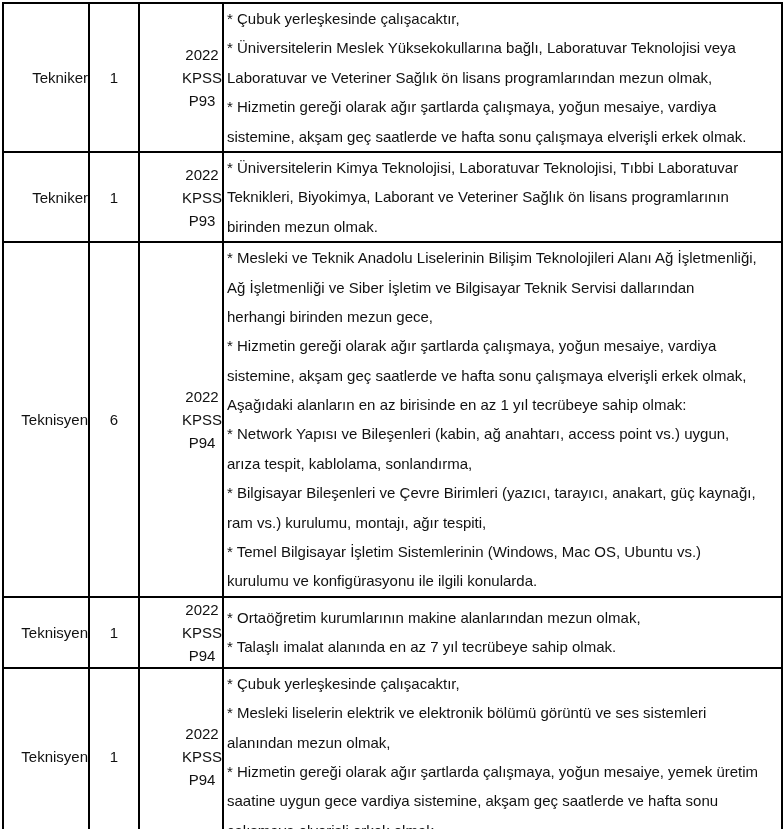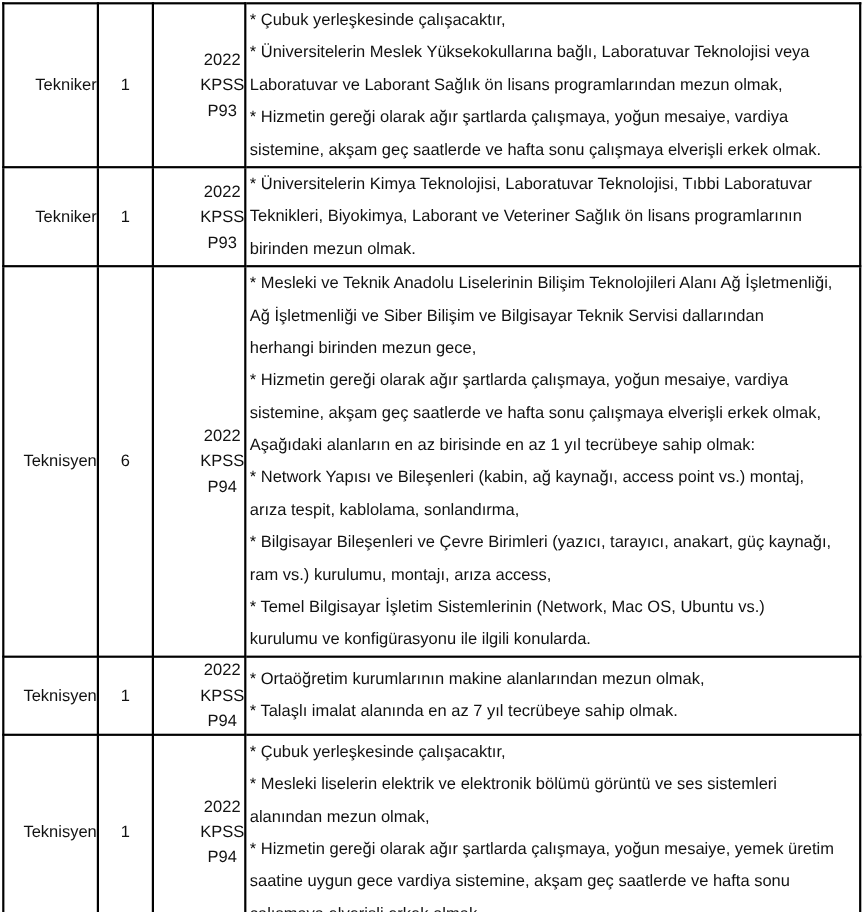--- a/index.html
+++ b/index.html
@@ -32,21 +32,21 @@
     <tr>
       <td class="c-title">Tekniker</td>
       <td class="c-count">1</td>
       <td class="c-exam">
         <span class="exam-line">2022</span>
         <span class="exam-line">KPSS P93</span>
       </td>
       <td class="c-req">
         <span class="req-line">* Çubuk yerleşkesinde çalışacaktır,</span>
         <span class="req-line">* Üniversitelerin Meslek Yüksekokullarına bağlı, Laboratuvar Teknolojisi veya</span>
-        <span class="req-line">Laboratuvar ve Laborant Sağlık ön lisans programlarından mezun olmak,</span>
+        <span class="req-line">Laboratuvar ve Veteriner Sağlık ön lisans programlarından mezun olmak,</span>
         <span class="req-line">* Hizmetin gereği olarak ağır şartlarda çalışmaya, yoğun mesaiye, vardiya</span>
         <span class="req-line">sistemine, akşam geç saatlerde ve hafta sonu çalışmaya elverişli erkek olmak.</span>
       </td>
     </tr>
     <tr>
       <td class="c-title">Tekniker</td>
       <td class="c-count">1</td>
       <td class="c-exam">
         <span class="exam-line">2022</span>
         <span class="exam-line">KPSS P93</span>
@@ -59,30 +59,30 @@
     </tr>
     <tr>
       <td class="c-title">Teknisyen</td>
       <td class="c-count">6</td>
       <td class="c-exam">
         <span class="exam-line">2022</span>
         <span class="exam-line">KPSS P94</span>
       </td>
       <td class="c-req">
         <span class="req-line">* Mesleki ve Teknik Anadolu Liselerinin Bilişim Teknolojileri Alanı Ağ İşletmenliği,</span>
-        <span class="req-line">Ağ İşletmenliği ve Siber Bilişim ve Bilgisayar Teknik Servisi dallarından</span>
+        <span class="req-line">Ağ İşletmenliği ve Siber İşletim ve Bilgisayar Teknik Servisi dallarından</span>
         <span class="req-line">herhangi birinden mezun gece,</span>
         <span class="req-line">* Hizmetin gereği olarak ağır şartlarda çalışmaya, yoğun mesaiye, vardiya</span>
         <span class="req-line">sistemine, akşam geç saatlerde ve hafta sonu çalışmaya elverişli erkek olmak,</span>
         <span class="req-line">Aşağıdaki alanların en az birisinde en az 1 yıl tecrübeye sahip olmak:</span>
-        <span class="req-line">* Network Yapısı ve Bileşenleri (kabin, ağ kaynağı, access point vs.) montaj,</span>
+        <span class="req-line">* Network Yapısı ve Bileşenleri (kabin, ağ anahtarı, access point vs.) uygun,</span>
         <span class="req-line">arıza tespit, kablolama, sonlandırma,</span>
         <span class="req-line">* Bilgisayar Bileşenleri ve Çevre Birimleri (yazıcı, tarayıcı, anakart, güç kaynağı,</span>
-        <span class="req-line">ram vs.) kurulumu, montajı, arıza access,</span>
-        <span class="req-line">* Temel Bilgisayar İşletim Sistemlerinin (Network, Mac OS, Ubuntu vs.)</span>
+        <span class="req-line">ram vs.) kurulumu, montajı, ağır tespiti,</span>
+        <span class="req-line">* Temel Bilgisayar İşletim Sistemlerinin (Windows, Mac OS, Ubuntu vs.)</span>
         <span class="req-line">kurulumu ve konfigürasyonu ile ilgili konularda.</span>
       </td>
     </tr>
     <tr>
       <td class="c-title">Teknisyen</td>
       <td class="c-count">1</td>
       <td class="c-exam">
         <span class="exam-line">2022</span>
         <span class="exam-line">KPSS P94</span>
       </td>

